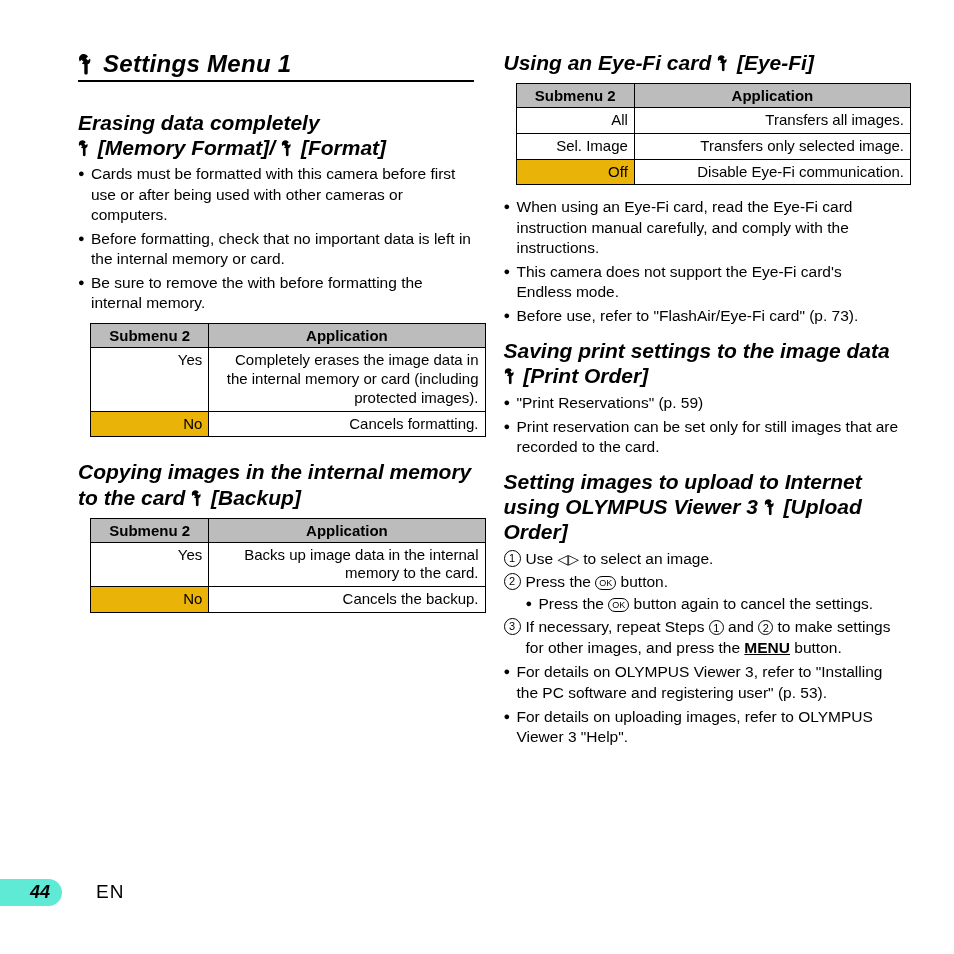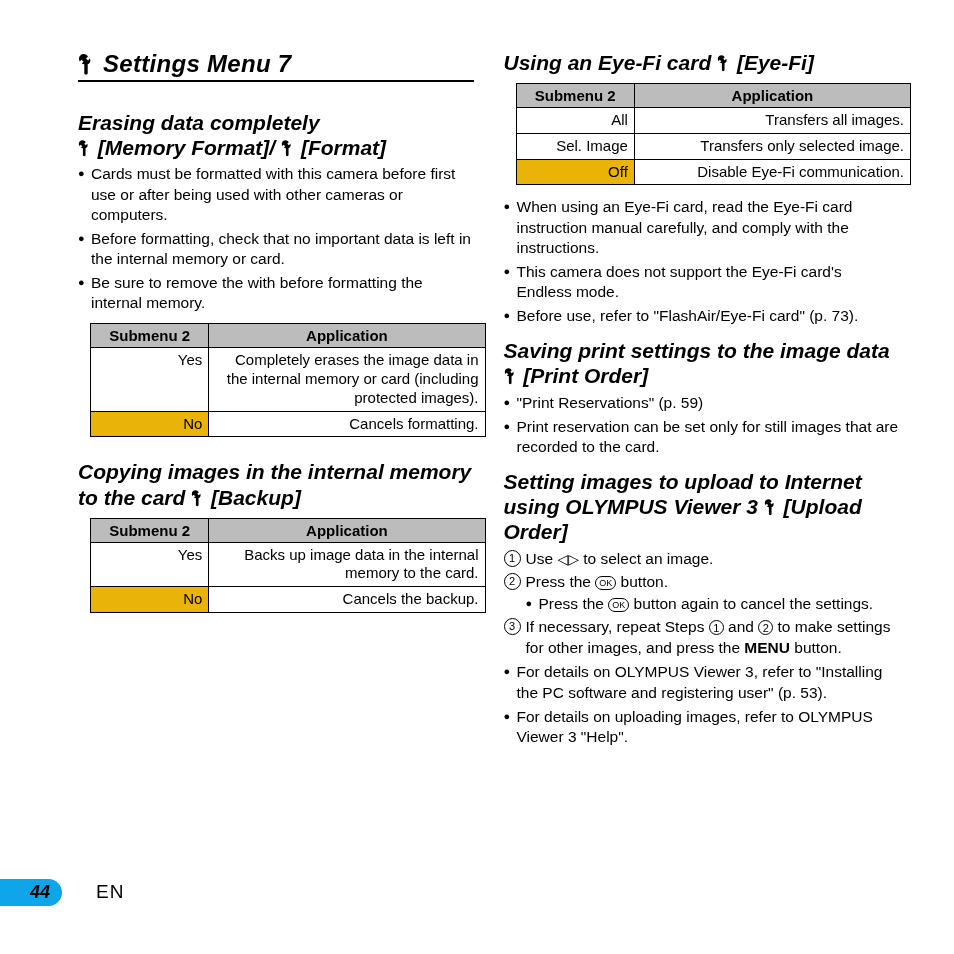--- a/index.html
+++ b/index.html
@@ -152,30 +152,31 @@
     vertical-align: 1px;
   }
   .tri {
     display: inline-block;
     font-size: 14px;
     line-height: 1;
     vertical-align: 0;
   }
   .menu-key {
     font-weight: bold;
+    text-decoration: underline;
   }
   .footer {
     position: relative;
     height: 40px;
   }
   .page-tab {
     position: absolute;
     left: 0;
     bottom: 14px;
-    background: #0ea5e9;
+    background: #5eead4;
     border-radius: 0 14px 14px 0;
     padding: 3px 12px 3px 30px;
     font-weight: bold;
     font-style: italic;
     font-size: 18px;
     color: #000;
   }
   .lang {
     position: absolute;
     left: 96px;
@@ -190,21 +191,21 @@
 <div class="page">
 
   <div class="col">
 
     <div class="chapter-title">
       <span class="wrench">
         <svg width="18" height="22" viewBox="0 0 18 22" style="vertical-align:-3px">
             <path d="M6 1 C3 1 1 3 1 6 C1 7 1.3 7.8 1.8 8.5 L3.5 6.8 L5.5 8.8 L3.8 10.5 C4.5 11 5.3 11.3 6.3 11.3 L6.3 20 C6.3 21 7 21.5 8 21.5 C9 21.5 9.7 21 9.7 20 L9.7 11.3 C12 10.5 13 8 12 5.5 L10 7.5 L8 5.5 L10 3.5 C9 2 7.5 1 6 1 Z" fill="#000"></path>
           </svg>
       </span>
-      <span>Settings Menu 7</span>
+      <span>Settings Menu 1</span>
     </div>
 
     <div class="section-title">
       <span>Erasing data completely</span><br>
       <span class="wrench">
         <svg width="14" height="18" viewBox="0 0 18 22" style="vertical-align:-2px">
             <path d="M6 1 C3 1 1 3 1 6 C1 7 1.3 7.8 1.8 8.5 L3.5 6.8 L5.5 8.8 L3.8 10.5 C4.5 11 5.3 11.3 6.3 11.3 L6.3 20 C6.3 21 7 21.5 8 21.5 C9 21.5 9.7 21 9.7 20 L9.7 11.3 C12 10.5 13 8 12 5.5 L10 7.5 L8 5.5 L10 3.5 C9 2 7.5 1 6 1 Z" fill="#000"></path>
           </svg>
       </span><span>[Memory Format]/</span>
       <span class="wrench">

